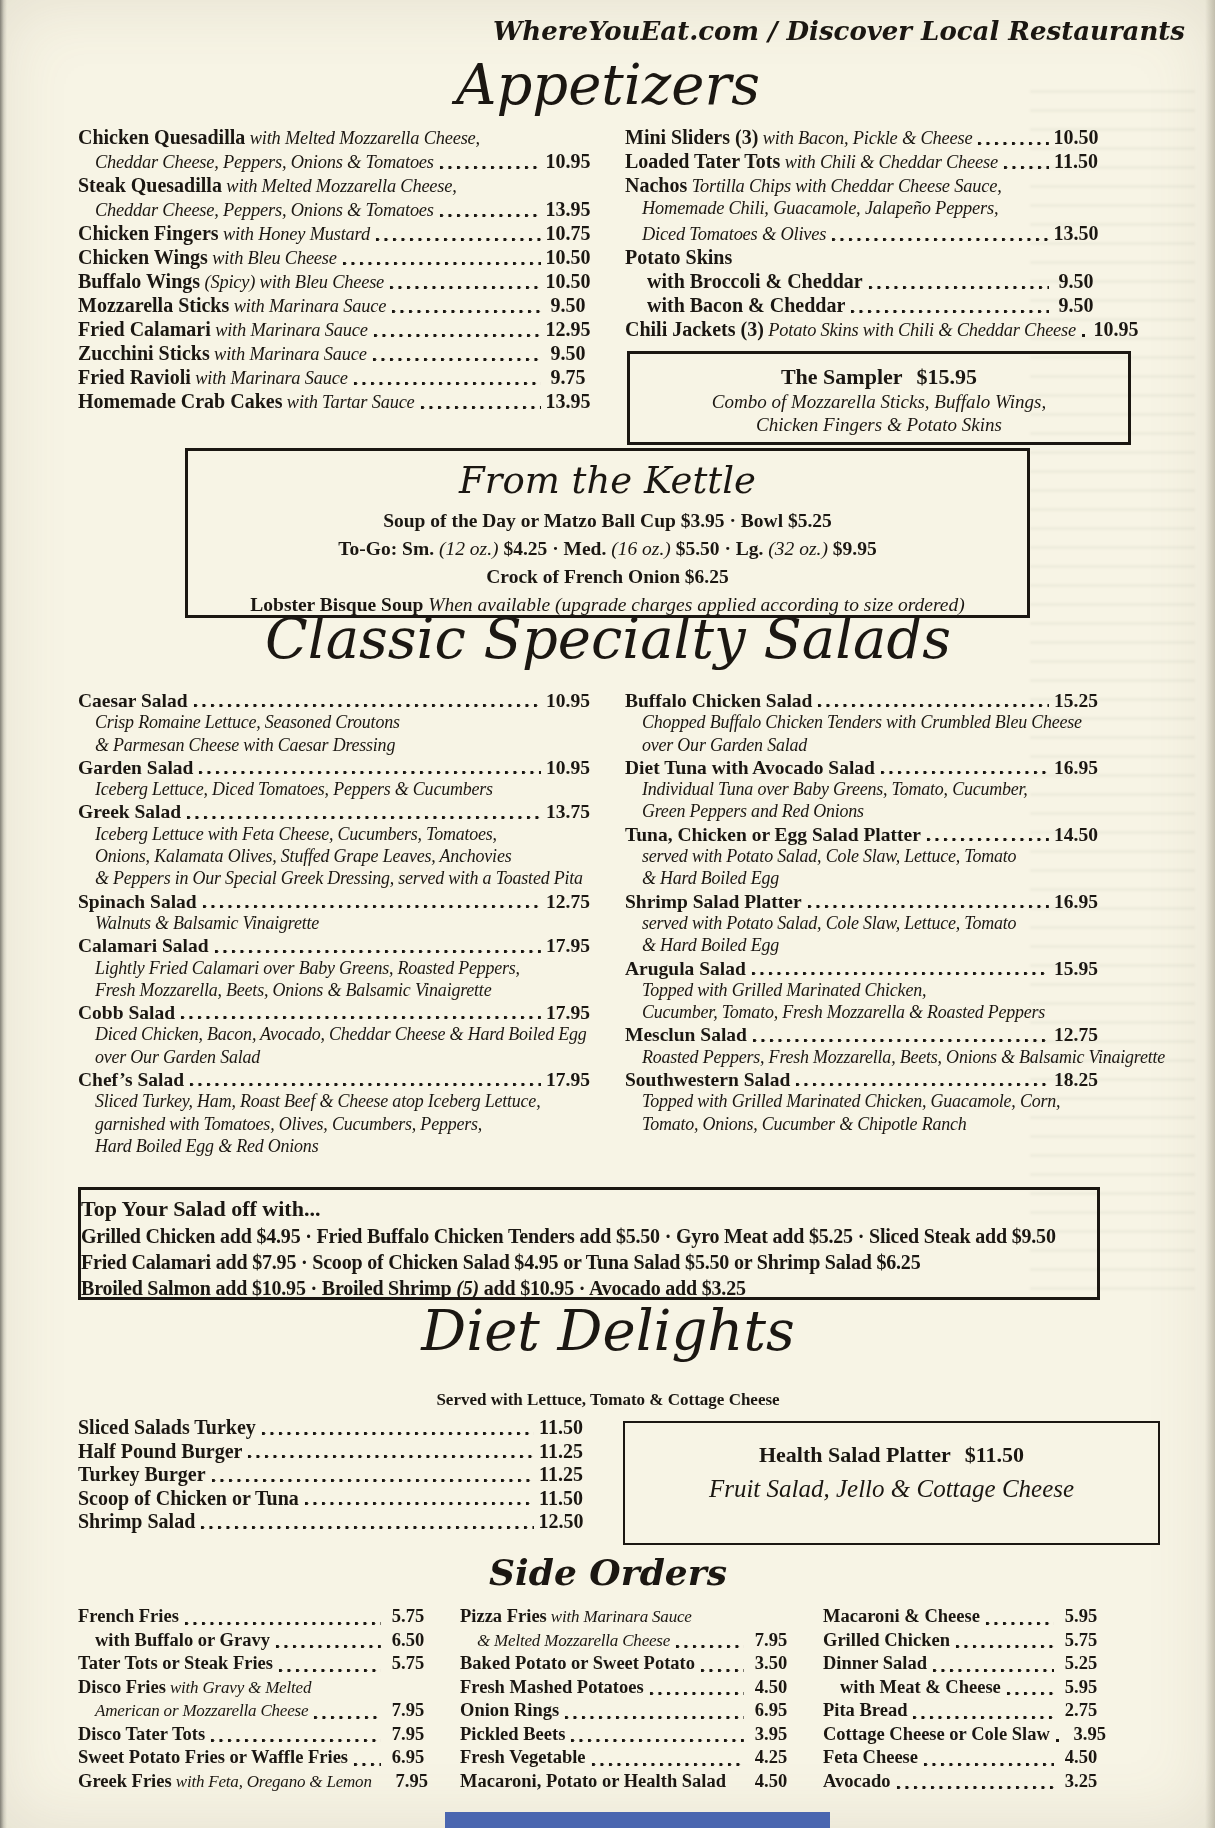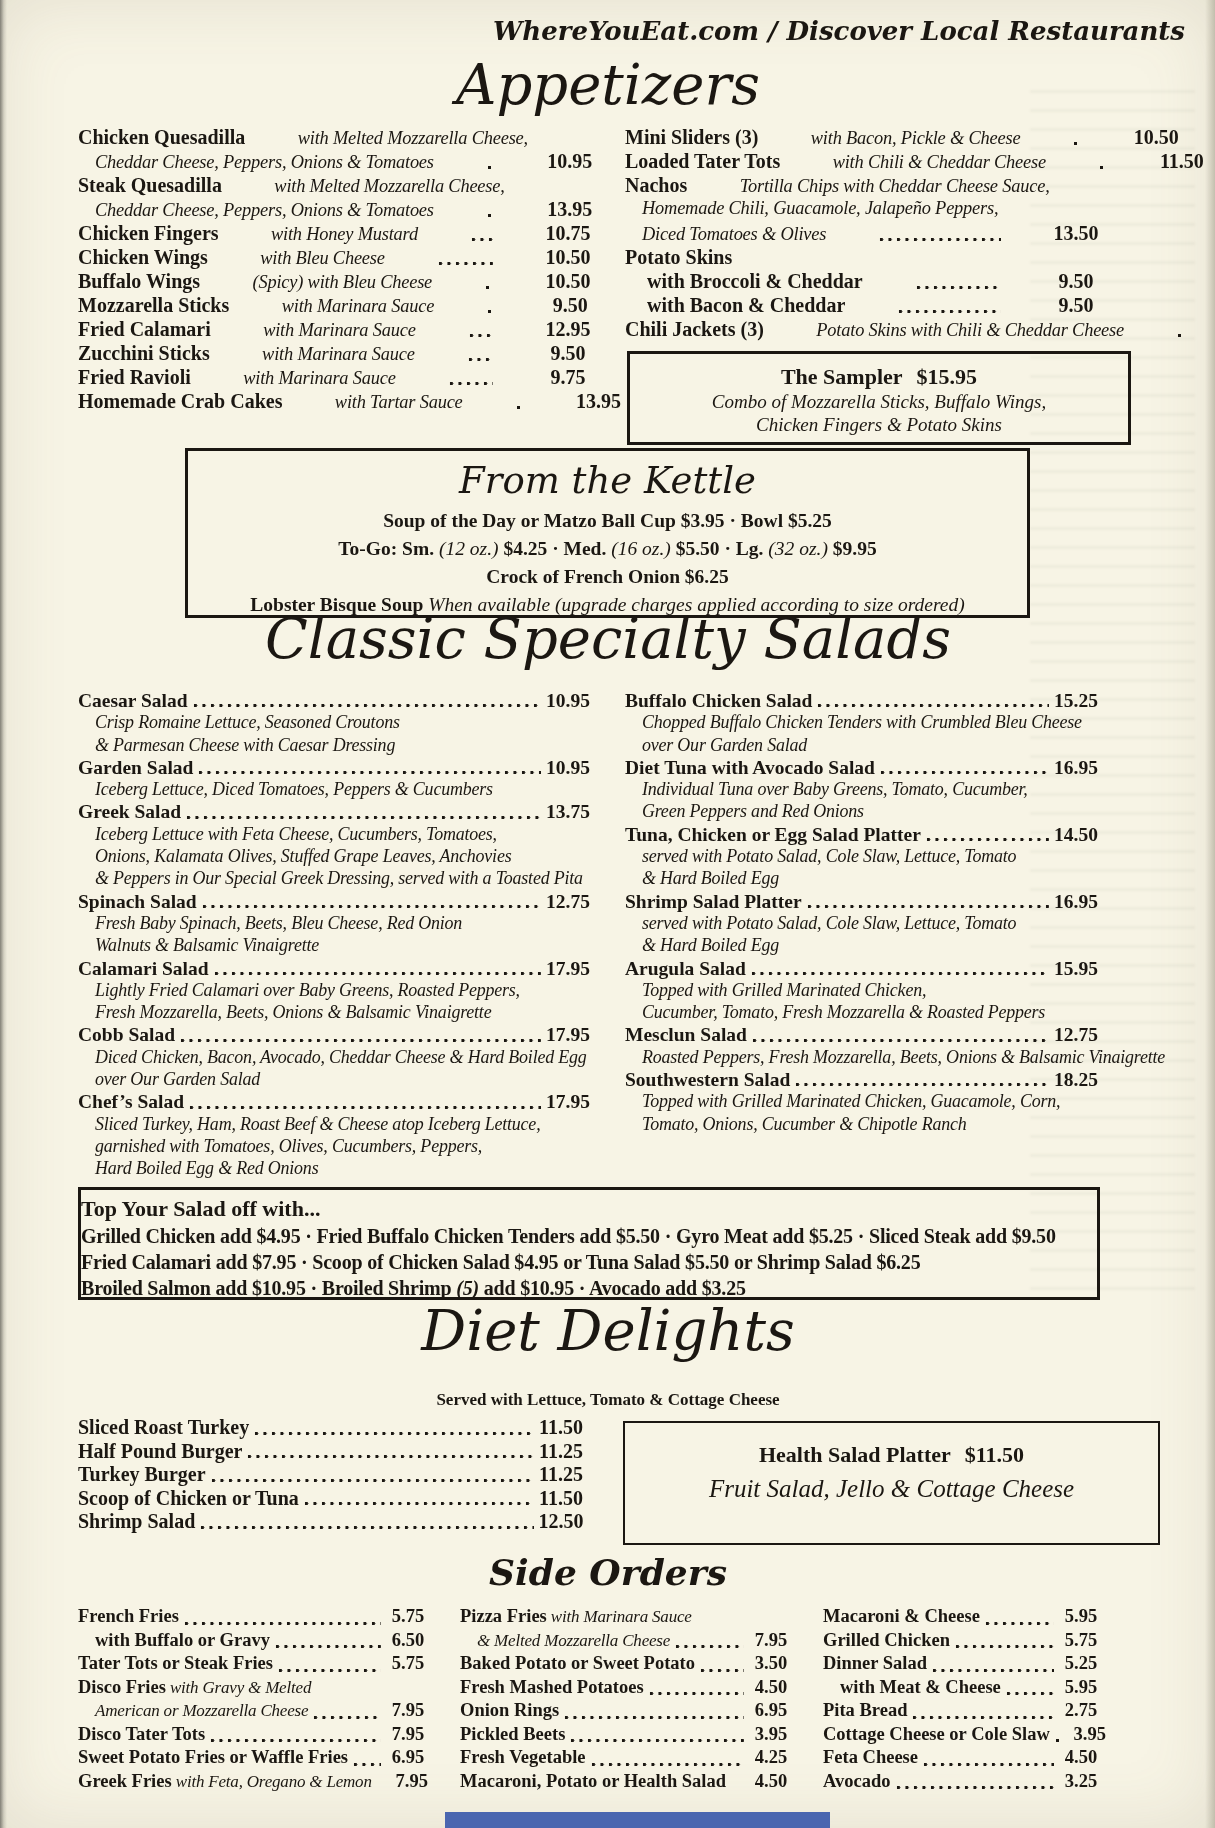--- a/index.html
+++ b/index.html
@@ -48,21 +48,21 @@
   #t-sides{top:1548px;left:98px;width:1020px;font-size:36px;line-height:48px;font-weight:600;}
 
   .cols{display:grid;grid-template-columns:514px 475px;column-gap:33px;}
   .cols3{display:grid;grid-template-columns:354px 335px 282px;column-gap:28px;}
   #app-cols{top:126px;left:78px;width:1022px;}
   #salad-cols{top:690px;left:78px;width:1022px;}
   #side-cols{top:1606px;left:78px;width:1027px;}
   #diet-items{top:1416px;left:78px;width:507px;}
 
   .mline{display:flex;align-items:baseline;white-space:nowrap;}
-  .app .mline{height:24px;font-size:20px;gap:48px;}
+  .app .mline{height:24px;font-size:20px;}
   .salads .mline{height:22.3px;font-size:19.5px;}
   .diet .mline{height:23.5px;font-size:20px;}
   .sides .mline{height:23.5px;font-size:18.5px;}
   .nm{font-weight:700;}
   .ds{font-style:italic;font-size:.92em;letter-spacing:-.2px;}
   .pr{font-weight:700;min-width:48px;text-align:center;}
   .ind{padding-left:17px;}
   .sub{padding-left:22px;}
   .dots{
     flex:1 1 8px;min-width:8px;align-self:flex-end;height:5px;margin:0 3px 4px 5px;
@@ -312,23 +312,20 @@
             <span class="ds">&amp; Peppers in Our Special Greek Dressing, served with a Toasted Pita</span>
           </div>
         </div>
         <div class="mi">
           <div class="mline">
             <span class="nm">Spinach Salad</span>
             <span class="dots"></span>
             <span class="pr">12.75</span>
           </div>
           <div class="mline ind">
-            <span class="ds">Fresh Baby Spinach, Beets, Bleu Cheese, Red Onion</span>
-          </div>
-          <div class="mline ind">
             <span class="ds">Walnuts &amp; Balsamic Vinaigrette</span>
           </div>
         </div>
         <div class="mi">
           <div class="mline">
             <span class="nm">Calamari Salad</span>
             <span class="dots"></span>
             <span class="pr">17.95</span>
           </div>
           <div class="mline ind">
@@ -468,21 +465,21 @@
         <div class="rich"><span class="b">Broiled Salmon add $10.95  ·  Broiled Shrimp </span><span class="i">(5)</span><span class="b"> add $10.95  ·  Avocado add $3.25</span></div>
       </div>
   </div>
 
   <h1 class="script t56 sec" id="t-diet">Diet Delights</h1>
   <div class="sec" id="diet-sub">Served with Lettuce, Tomato &amp; Cottage Cheese</div>
 
   <div class="diet sec" id="diet-items">
       <div class="mi">
         <div class="mline">
-          <span class="nm">Sliced Roast Turkey</span>
+          <span class="nm">Sliced Salads Turkey</span>
           <span class="dots"></span>
           <span class="pr">11.50</span>
         </div>
       </div>
       <div class="mi">
         <div class="mline">
           <span class="nm">Half Pound Burger</span>
           <span class="dots"></span>
           <span class="pr">11.25</span>
         </div>

